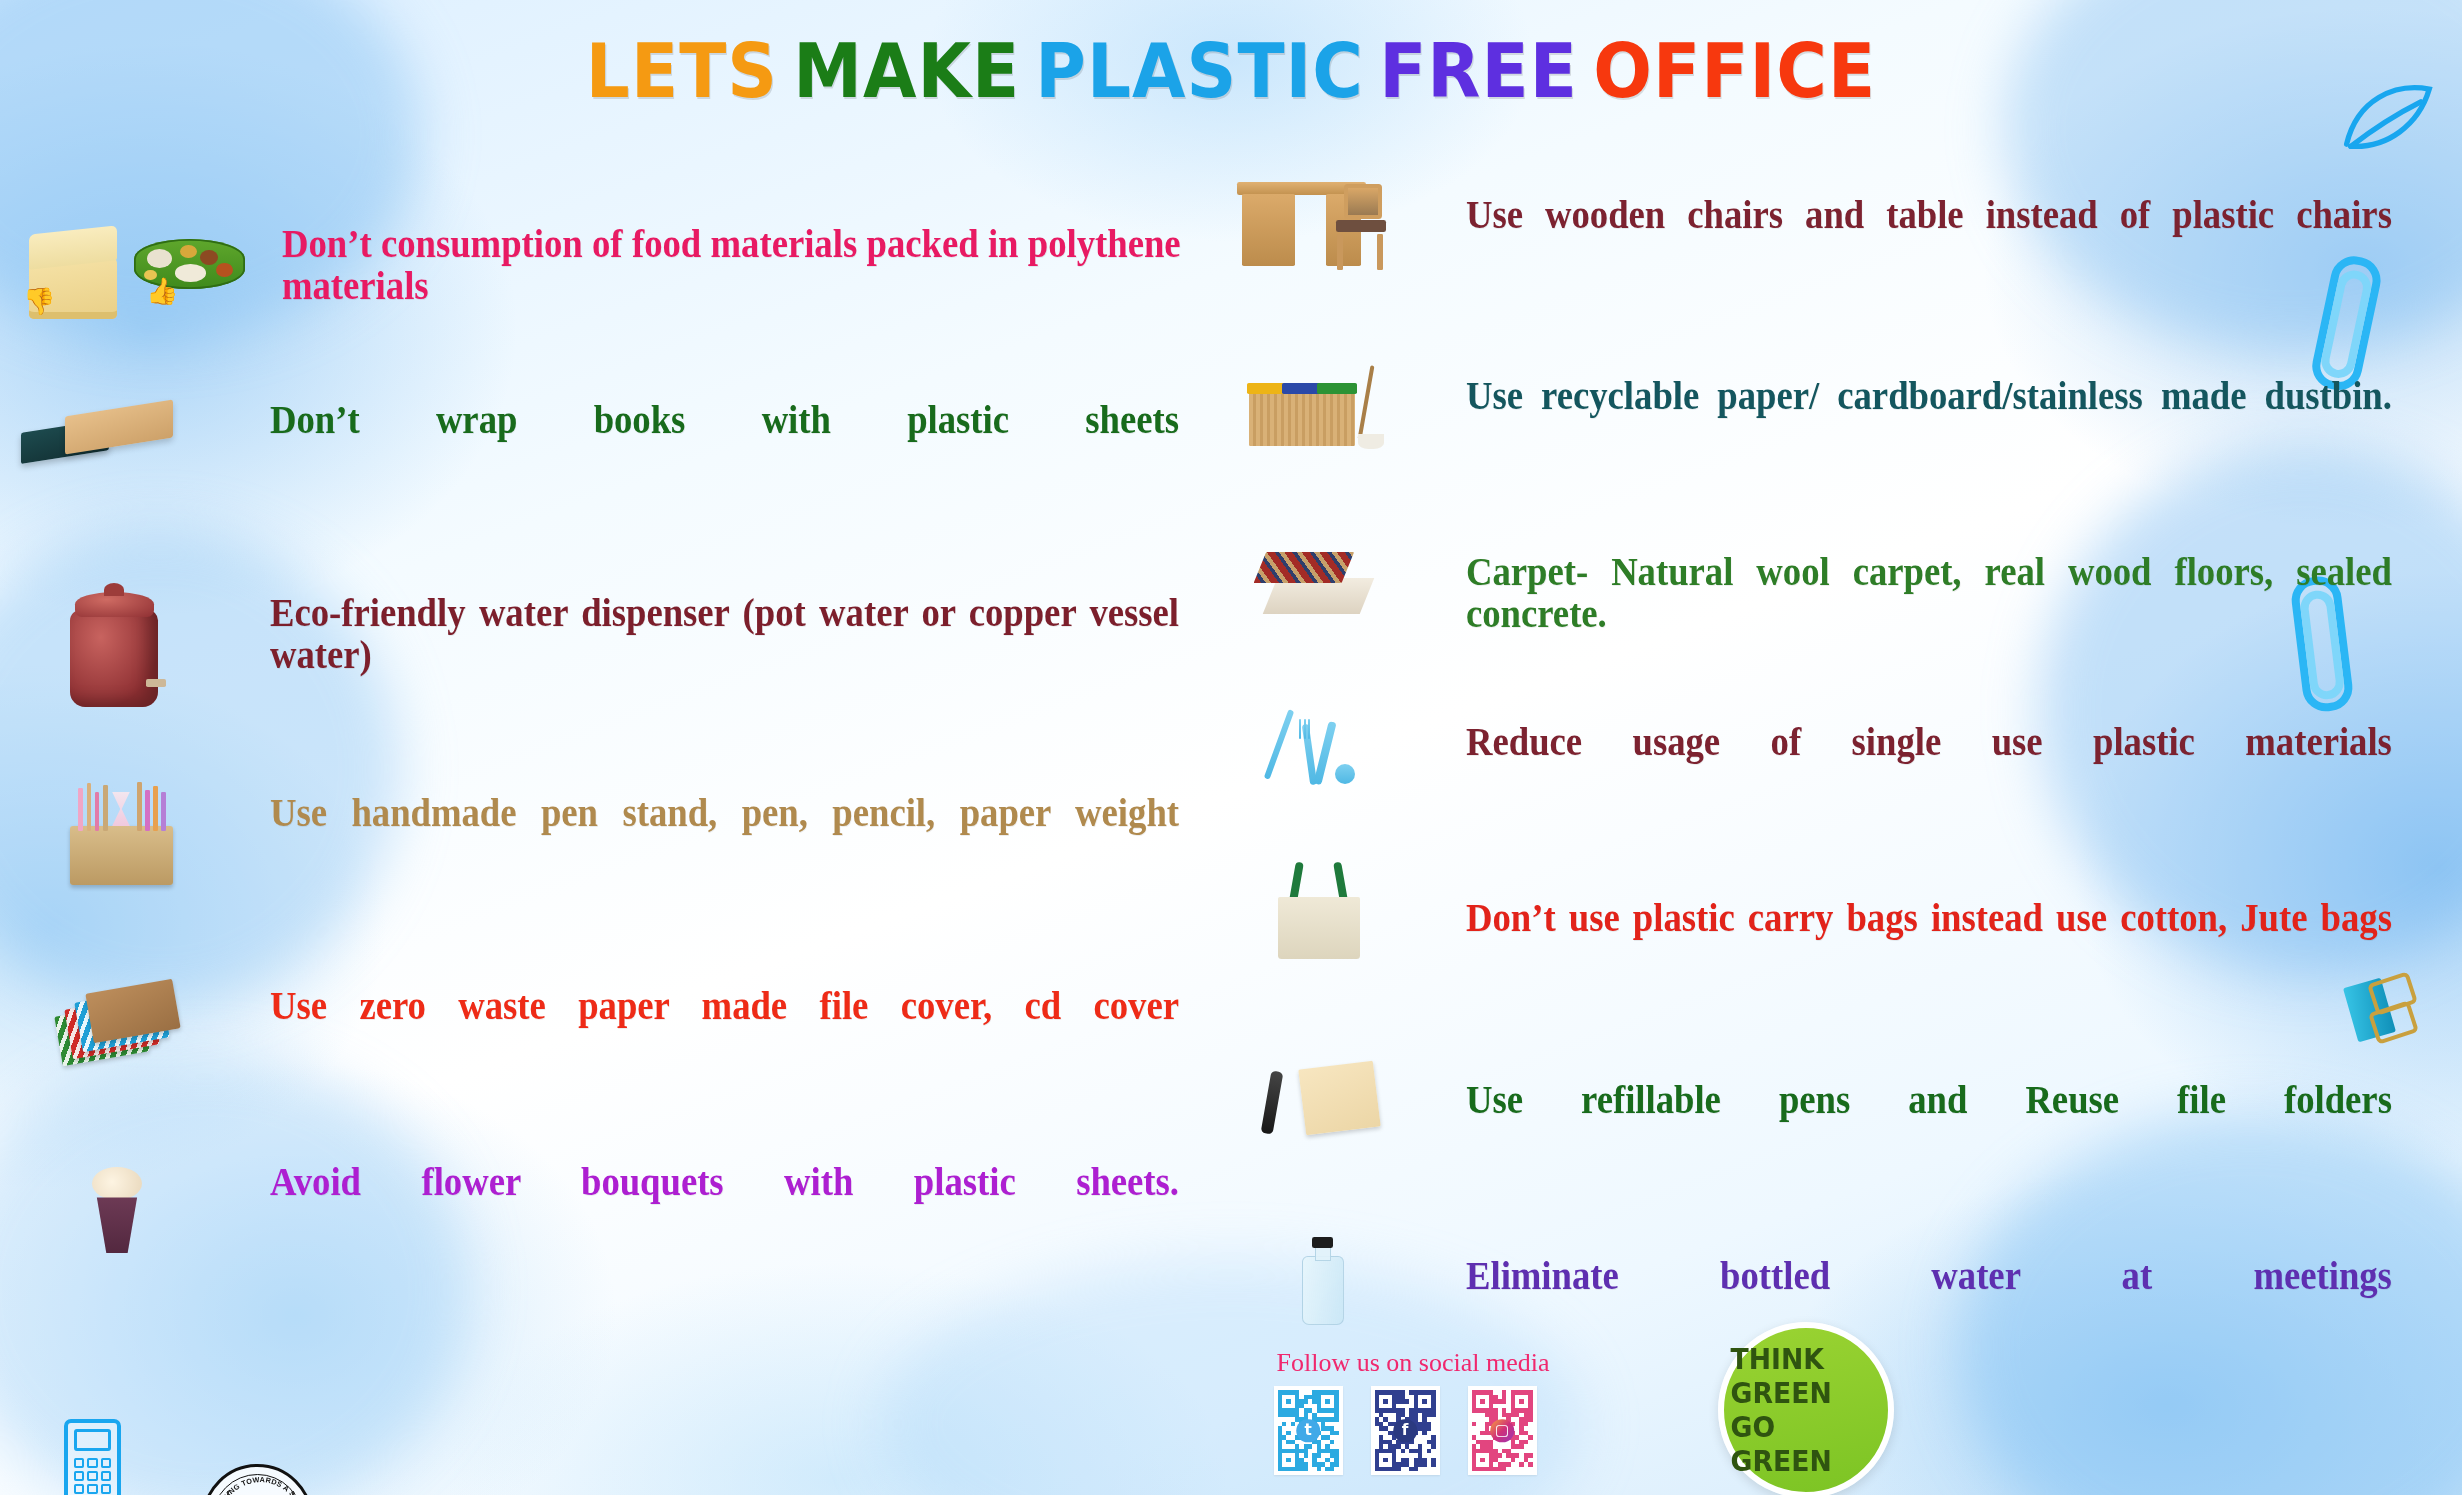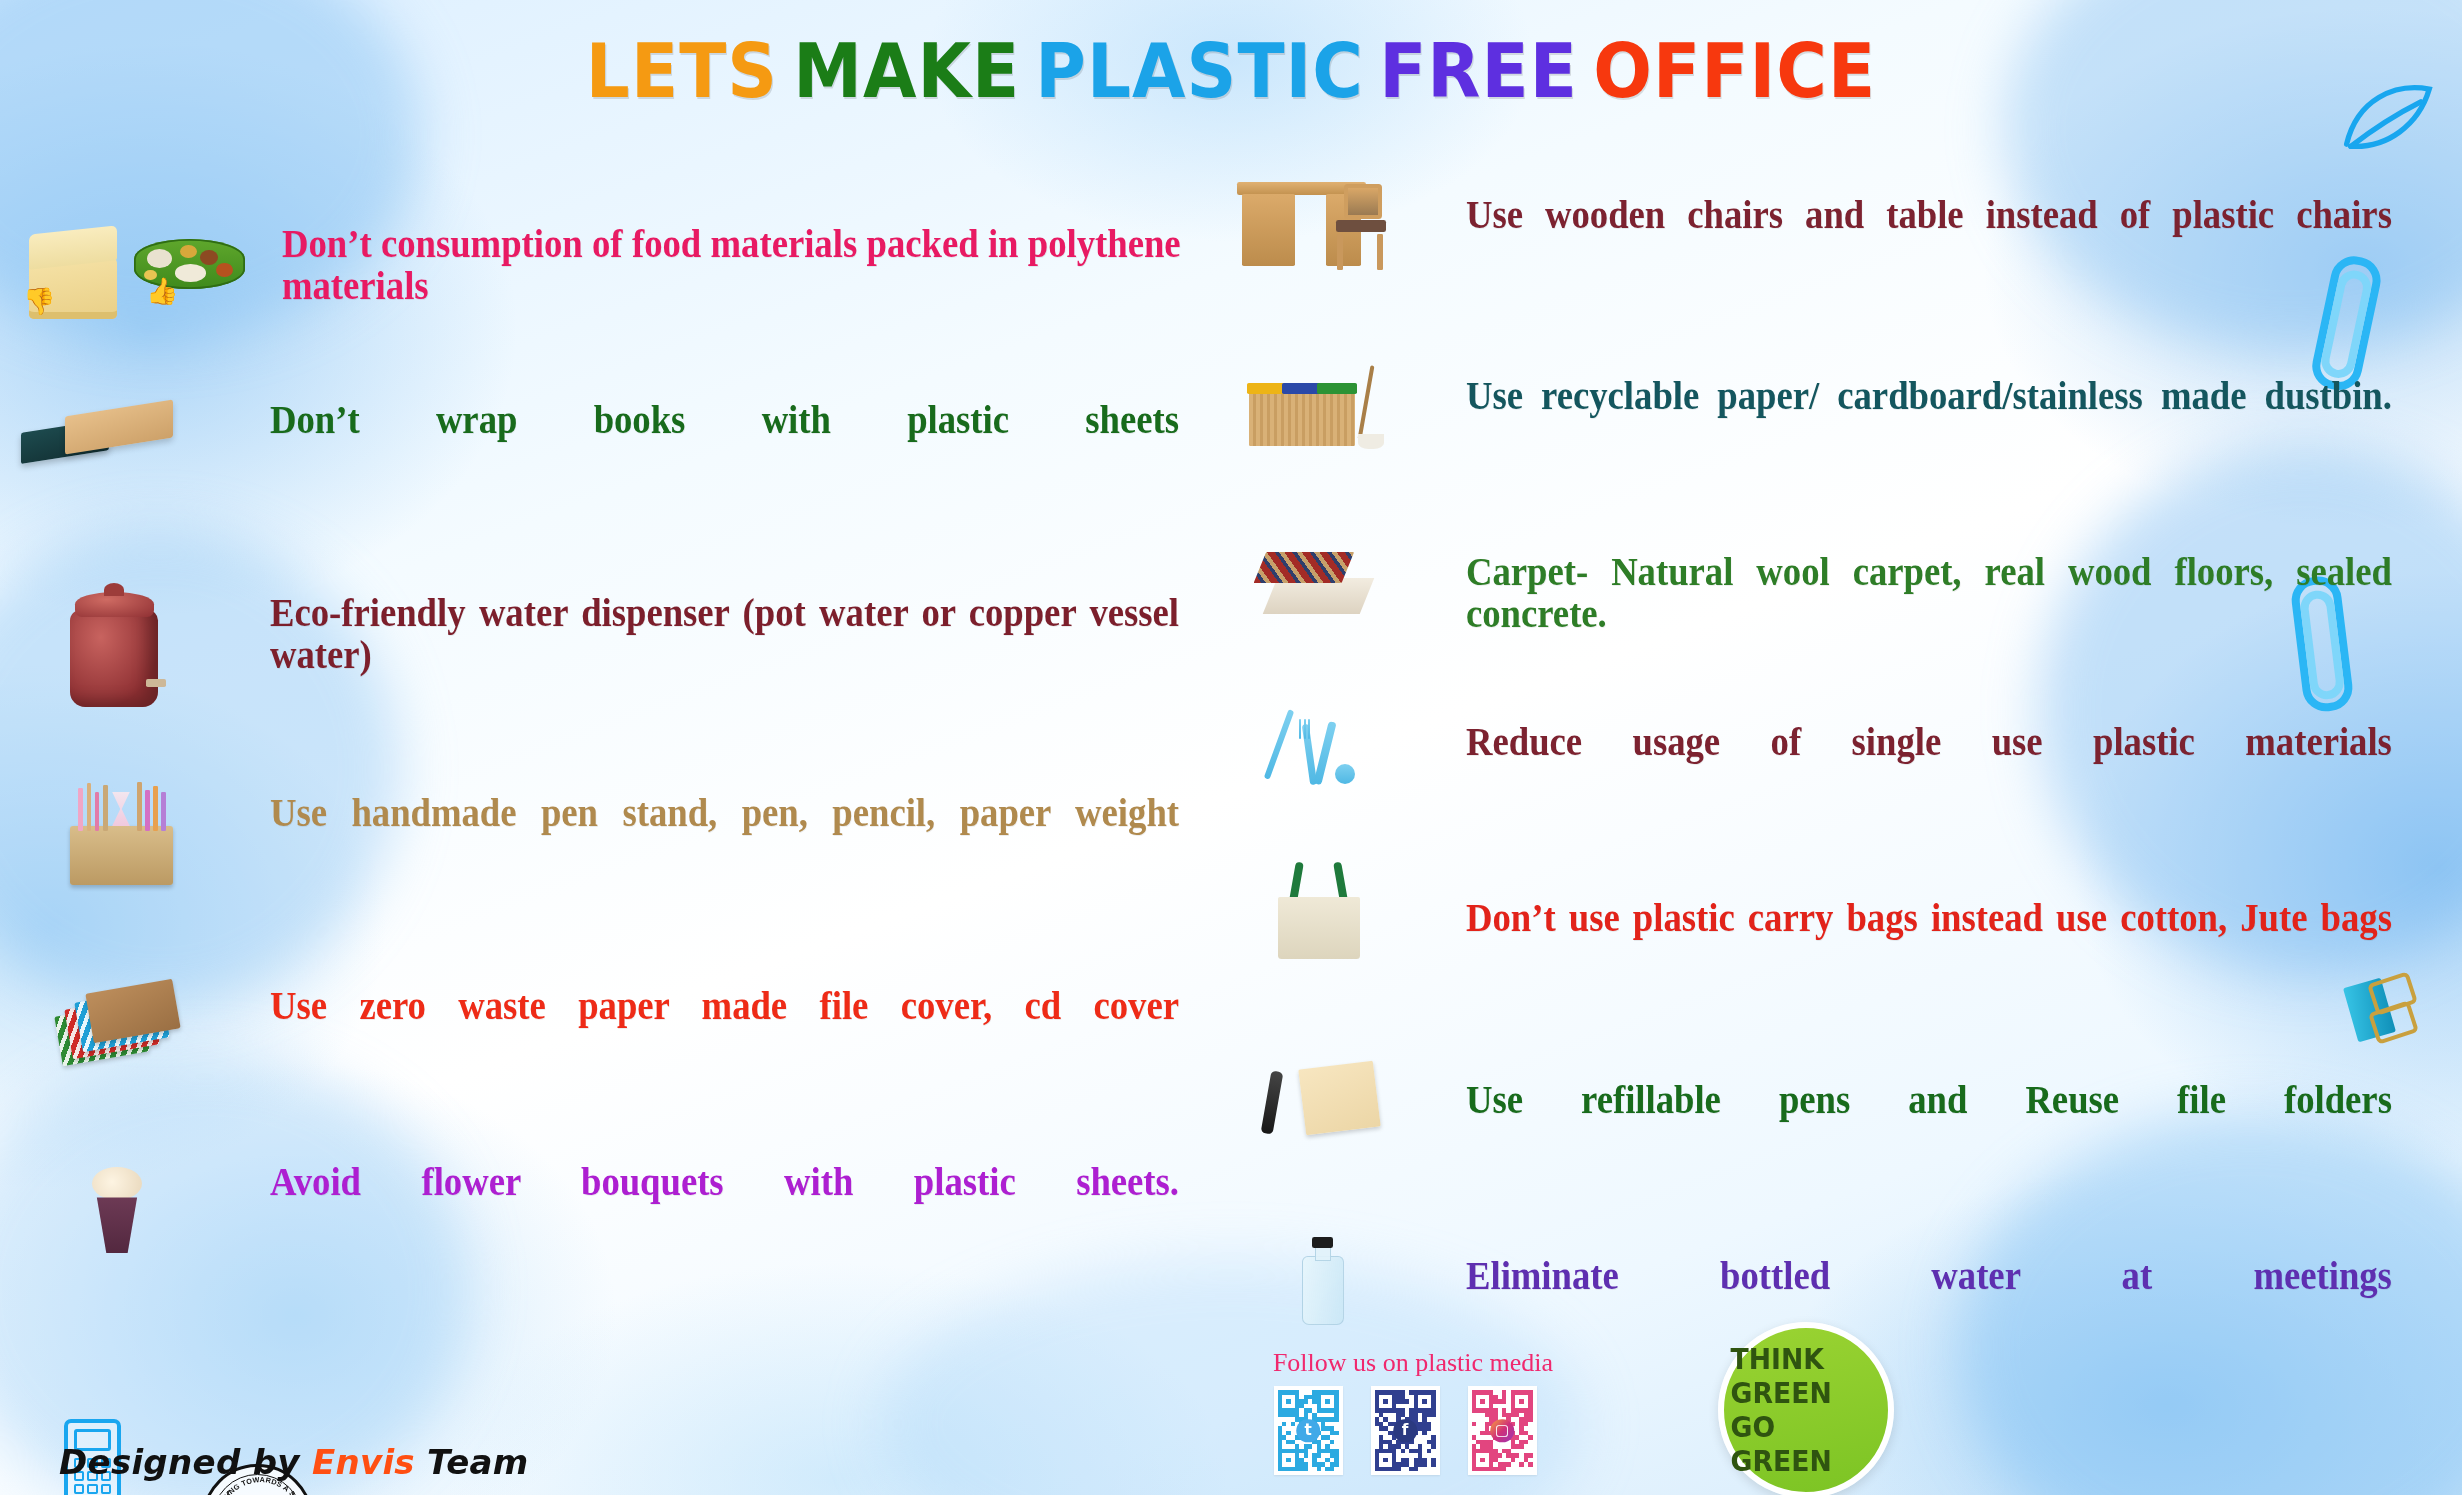--- a/index.html
+++ b/index.html
@@ -398,28 +398,23 @@
         <textPath href="#arcTop" startOffset="3%">WORKING TOWARDS A SUSTAINABLE</textPath>
       </text>
       <text font-family="Liberation Sans, sans-serif" font-size="12.5" font-weight="700" fill="#111" letter-spacing="2">
         <textPath href="#arcBot" startOffset="22%">ENVIRONMENT</textPath>
       </text>
     </svg>
     <div class="hands"></div>
 
   </div>
 
-  <div class="designed art" style="left:59px;top:1442px">
-    <span>Designed by</span>
-    <span class="accent">Envis</span>
-    <span>Team</span>
-  </div>
 
   <div class="art" style="left:1249px;top:1348px;width:363px">
-    <div class="followtxt" style="text-align:center;width:328px">Follow us on plastic media</div>
+    <div class="followtxt" style="text-align:center;width:328px">Follow us on social media</div>
     <div style="display:flex;gap:28px;margin-top:8.2px;margin-left:24.6px">
       <div class="qr">
         <div class="qr-grid" id="qr0">
             <i style="background: rgb(44, 170, 225);"></i>
             <i style="background: rgb(44, 170, 225);"></i>
             <i style="background: rgb(44, 170, 225);"></i>
             <i style="background: rgb(44, 170, 225);"></i>
             <i style="background: rgb(44, 170, 225);"></i>
             <i style="background: rgb(255, 255, 255);"></i>
             <i style="background: rgb(255, 255, 255);"></i>

